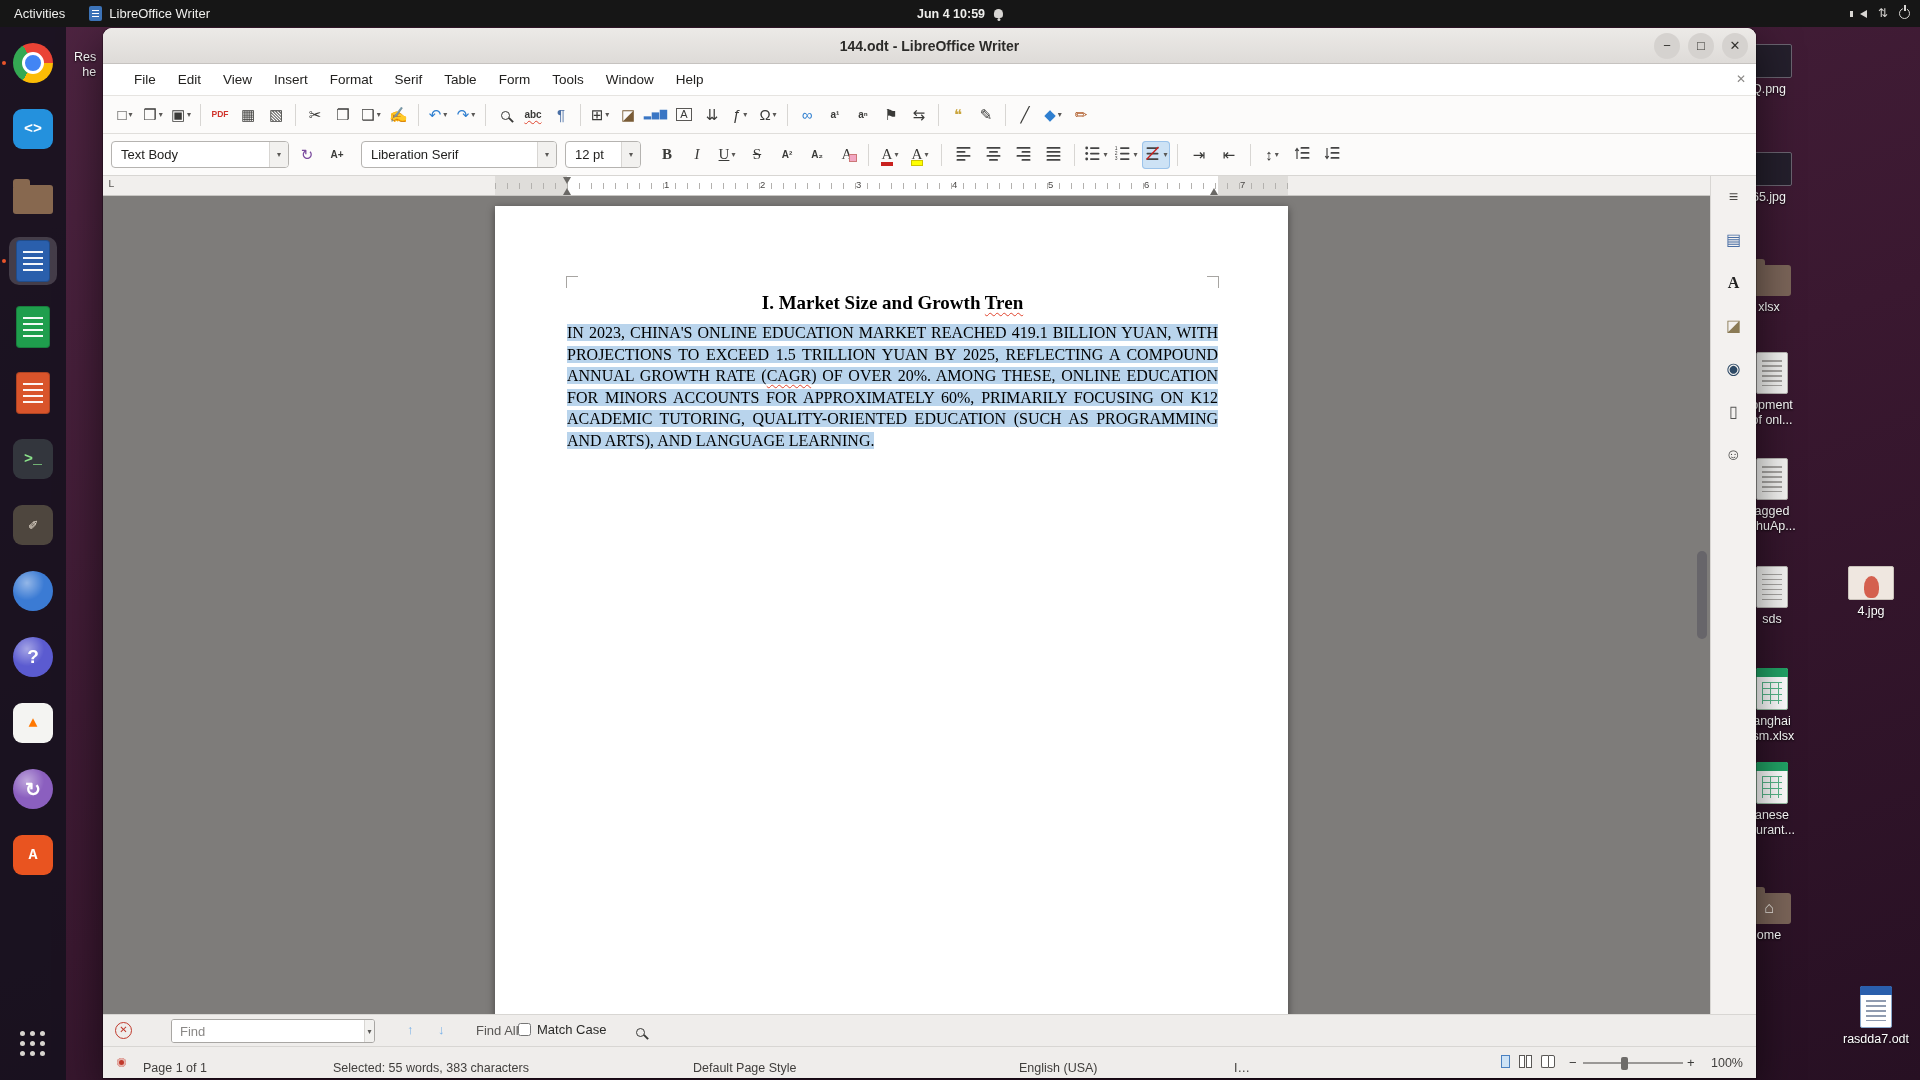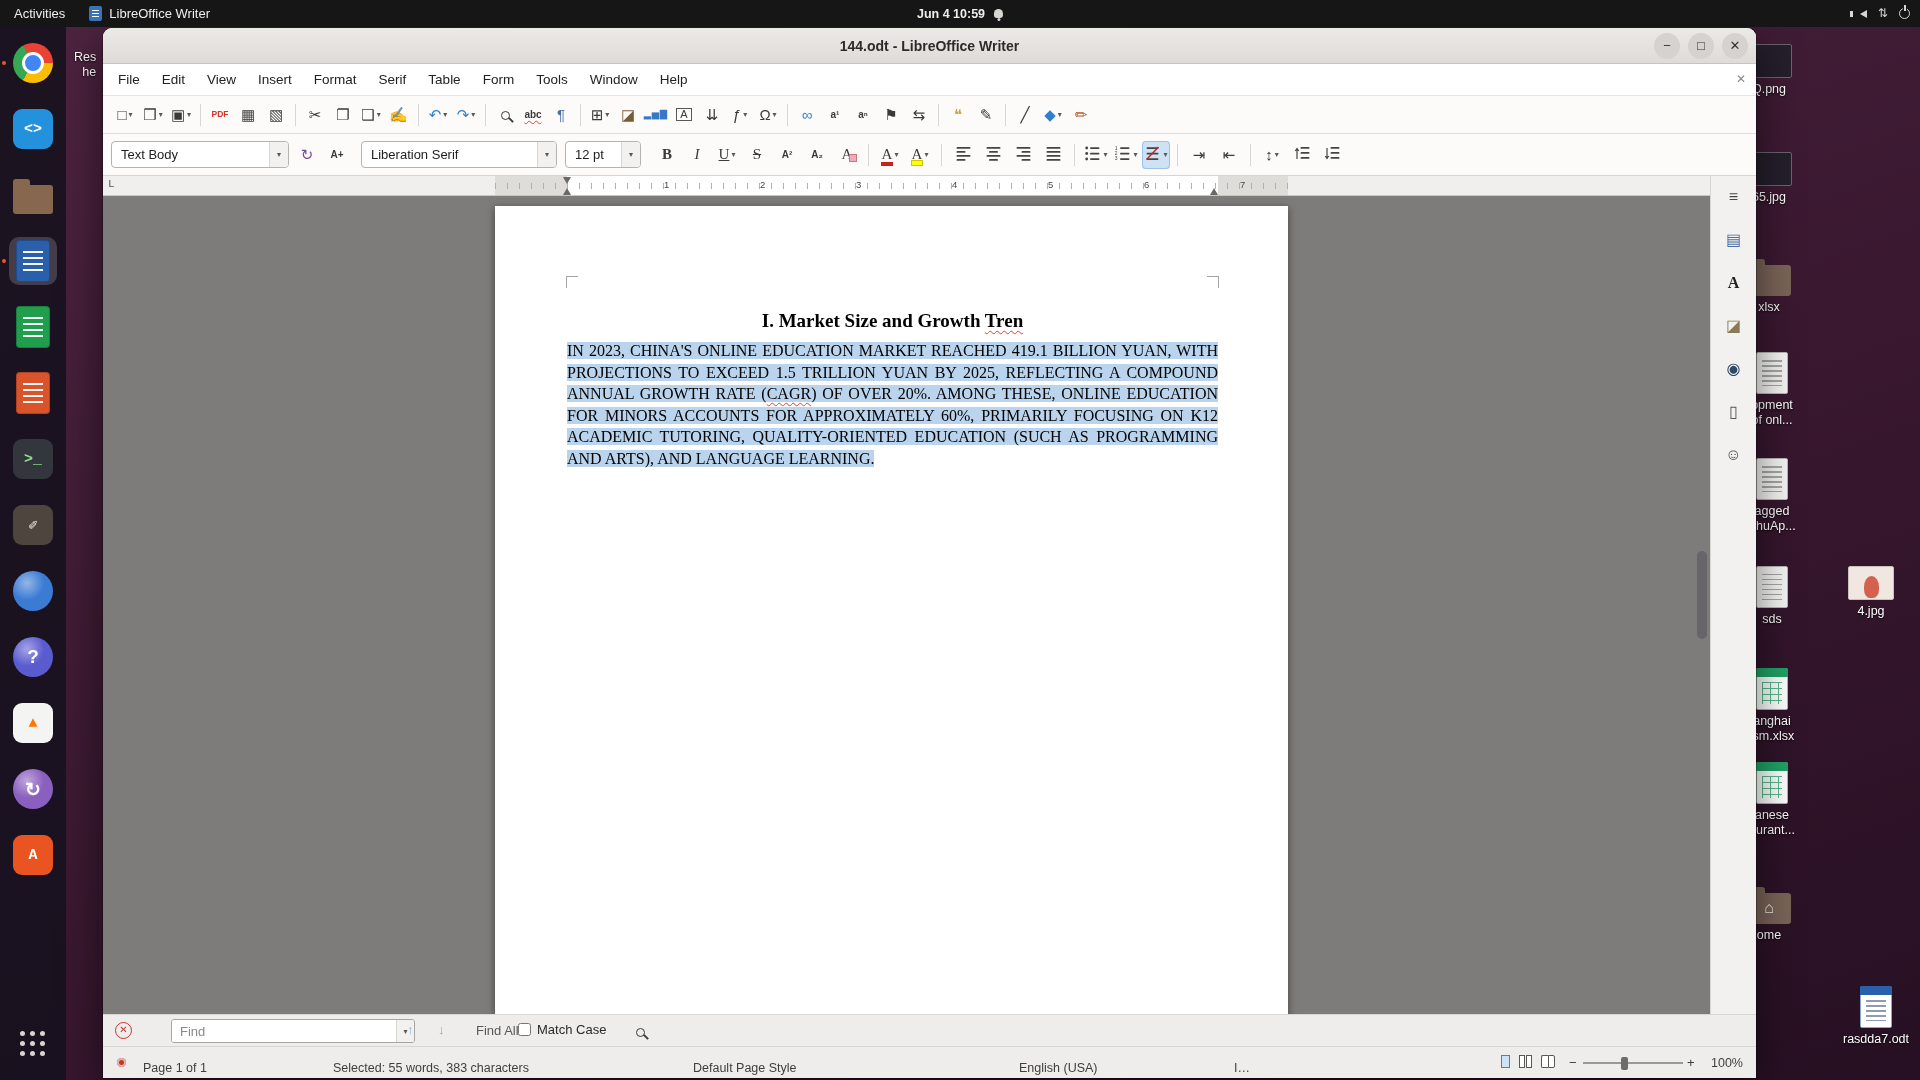--- a/index.html
+++ b/index.html
@@ -81,21 +81,21 @@
   .win{position:absolute;left:103px;top:28px;width:1653px;height:1050px;z-index:10;
     background:#fcfbfa;border-radius:9px 9px 0 0;box-shadow:0 14px 44px rgba(0,0,0,.55),0 0 0 1px rgba(0,0,0,.25);}
   .titlebar{position:absolute;left:0;top:0;right:0;height:36px;background:linear-gradient(#eceae7,#dedbd8);
     border-radius:9px 9px 0 0;border-bottom:1px solid #c6c3c0;}
   .wtitle{position:absolute;left:0;right:0;top:0;height:36px;line-height:36px;text-align:center;
     font-size:14px;font-weight:bold;color:#2c2b29;}
   .wbtn{position:absolute;top:5px;width:26px;height:26px;border-radius:50%;background:#d5d2cf;
     text-align:center;line-height:25px;font-size:13px;color:#33322f;}
   .wbtn.wmin{right:76px;} .wbtn.wmax{right:42px;} .wbtn.wclose{right:8px;}
   .menubar{position:absolute;left:0;top:36px;right:0;height:32px;background:#ffffff;border-bottom:1px solid #e6e4e1;
-    display:flex;align-items:center;padding-left:4px;}
+    display:flex;align-items:center;padding-left:20px;}
   #menu-items{display:flex;}
   .mitem{padding:0 11px;font-size:13.5px;color:#232220;line-height:32px;}
   .docclose{position:absolute;right:10px;top:8px;font-size:12px;color:#8a8886;}
   
   .stdbar{position:absolute;left:0;top:68px;right:0;height:38px;background:#fcfbfa;border-bottom:1px solid #e0ded b;
     display:flex;align-items:center;padding-left:8px;border-bottom:1px solid #e0dedb;}
   .tbtn{height:28px;min-width:28px;border-radius:4px;display:flex;align-items:center;justify-content:center;padding:0 2px;}
   .tbtn.active{background:#cde2f5;box-shadow:inset 0 0 0 1px #9cc3ea;}
   .glyph{font-size:15px;color:#3a3a38;line-height:1;}
   .glyph.txt{font-size:10px;font-weight:bold;letter-spacing:0;}
@@ -139,38 +139,38 @@
   .imark.down{border-top:7px solid #6a6865;top:1px;}
   
   .docarea{position:absolute;left:0;top:168px;right:46px;bottom:64px;background:#7e7c7a;overflow:hidden;}
   .page{position:absolute;left:392px;top:10px;width:793px;height:1123px;background:#ffffff;
     box-shadow:0 2px 8px rgba(0,0,0,.45);}
   .crop{position:absolute;width:12px;height:12px;border:0 solid #a7a5a2;}
   .crop.tl{left:71px;top:70px;border-left-width:1px;border-top-width:1px;}
   .crop.tr{left:712px;top:70px;border-right-width:1px;border-top-width:1px;}
   .textbody{position:absolute;left:72px;top:71px;width:651px;}
   .heading{font-family:"Liberation Serif",serif;font-weight:bold;font-size:19px;line-height:24px;
-    text-align:center;color:#000;margin-top:32px;}
+    text-align:center;color:#000;margin-top:14px;}
   .textbody p{font-family:"Liberation Serif",serif;font-size:16px;line-height:21.5px;text-align:justify;
     color:#000;margin:7px 0 0 0;}
   .sel{background:#b9d4ec;}
   .sq{text-decoration-line:underline;text-decoration-style:wavy;text-decoration-color:#e0442e;
     text-decoration-thickness:1px;text-underline-offset:2.5px;}
   .vscroll{position:absolute;right:2px;top:4px;bottom:4px;width:12px;}
   .vthumb{position:absolute;left:1px;width:10px;top:351px;height:88px;background:#67656a;border-radius:5px;}
   
   .sidestrip{position:absolute;right:0;top:148px;bottom:64px;width:46px;background:#f3f1ef;border-left:1px solid #d8d6d3;}
   #sidebar-icons{display:flex;flex-direction:column;align-items:center;padding-top:6px;gap:13px;}
   .sideicon{width:30px;height:30px;border-radius:4px;display:flex;align-items:center;justify-content:center;}
   .sideicon .glyph{font-size:16px;}
   
   .findbar{position:absolute;left:0;bottom:32px;right:0;height:32px;background:#efedeb;border-top:1px solid #d8d6d3;}
   .fbclose{position:absolute;left:12px;top:7px;width:17px;height:17px;border:1.6px solid #c0392b;border-radius:50%;
     color:#c0392b;font-size:10px;line-height:14px;text-align:center;}
-  .finput-wrap{position:absolute;left:68px;top:4px;width:244px;height:24px;border:1px solid #a8a6a3;border-radius:3px;
+  .finput-wrap{position:absolute;left:68px;top:4px;width:204px;height:24px;border:1px solid #a8a6a3;border-radius:3px;
     background:#fff;display:flex;overflow:hidden;}
   .finput{flex:1;border:0;outline:none;padding:0 8px;font-size:13px;font-family:"Liberation Sans",sans-serif;}
   .finput::placeholder{color:#8a8886;}
   .fdd{width:18px;background:#f2f1ef;border-left:1px solid #d8d6d3;font-size:8px;color:#5a5856;
     display:flex;align-items:center;justify-content:center;}
   .farrow{position:absolute;top:7px;font-size:13px;color:#76b0e8;font-weight:bold;}
   .farrow.prev{left:304px;} .farrow.next{left:335px;}
   .flabel{position:absolute;left:373px;top:8px;font-size:13px;color:#5a5856;}
   .fcheck{position:absolute;left:415px;top:7px;display:flex;align-items:center;gap:6px;font-size:13px;color:#2a2a28;}
   .fcheck input{width:13px;height:13px;margin:0;}

